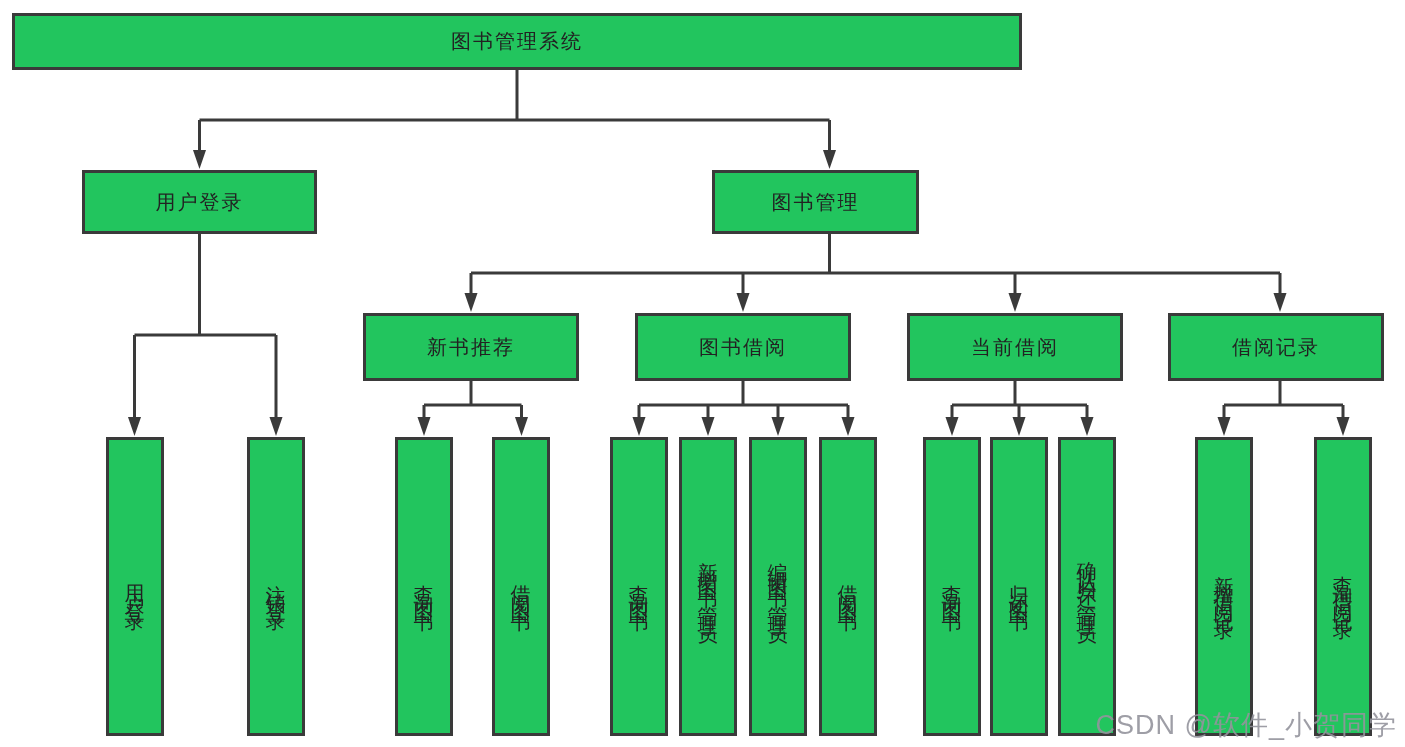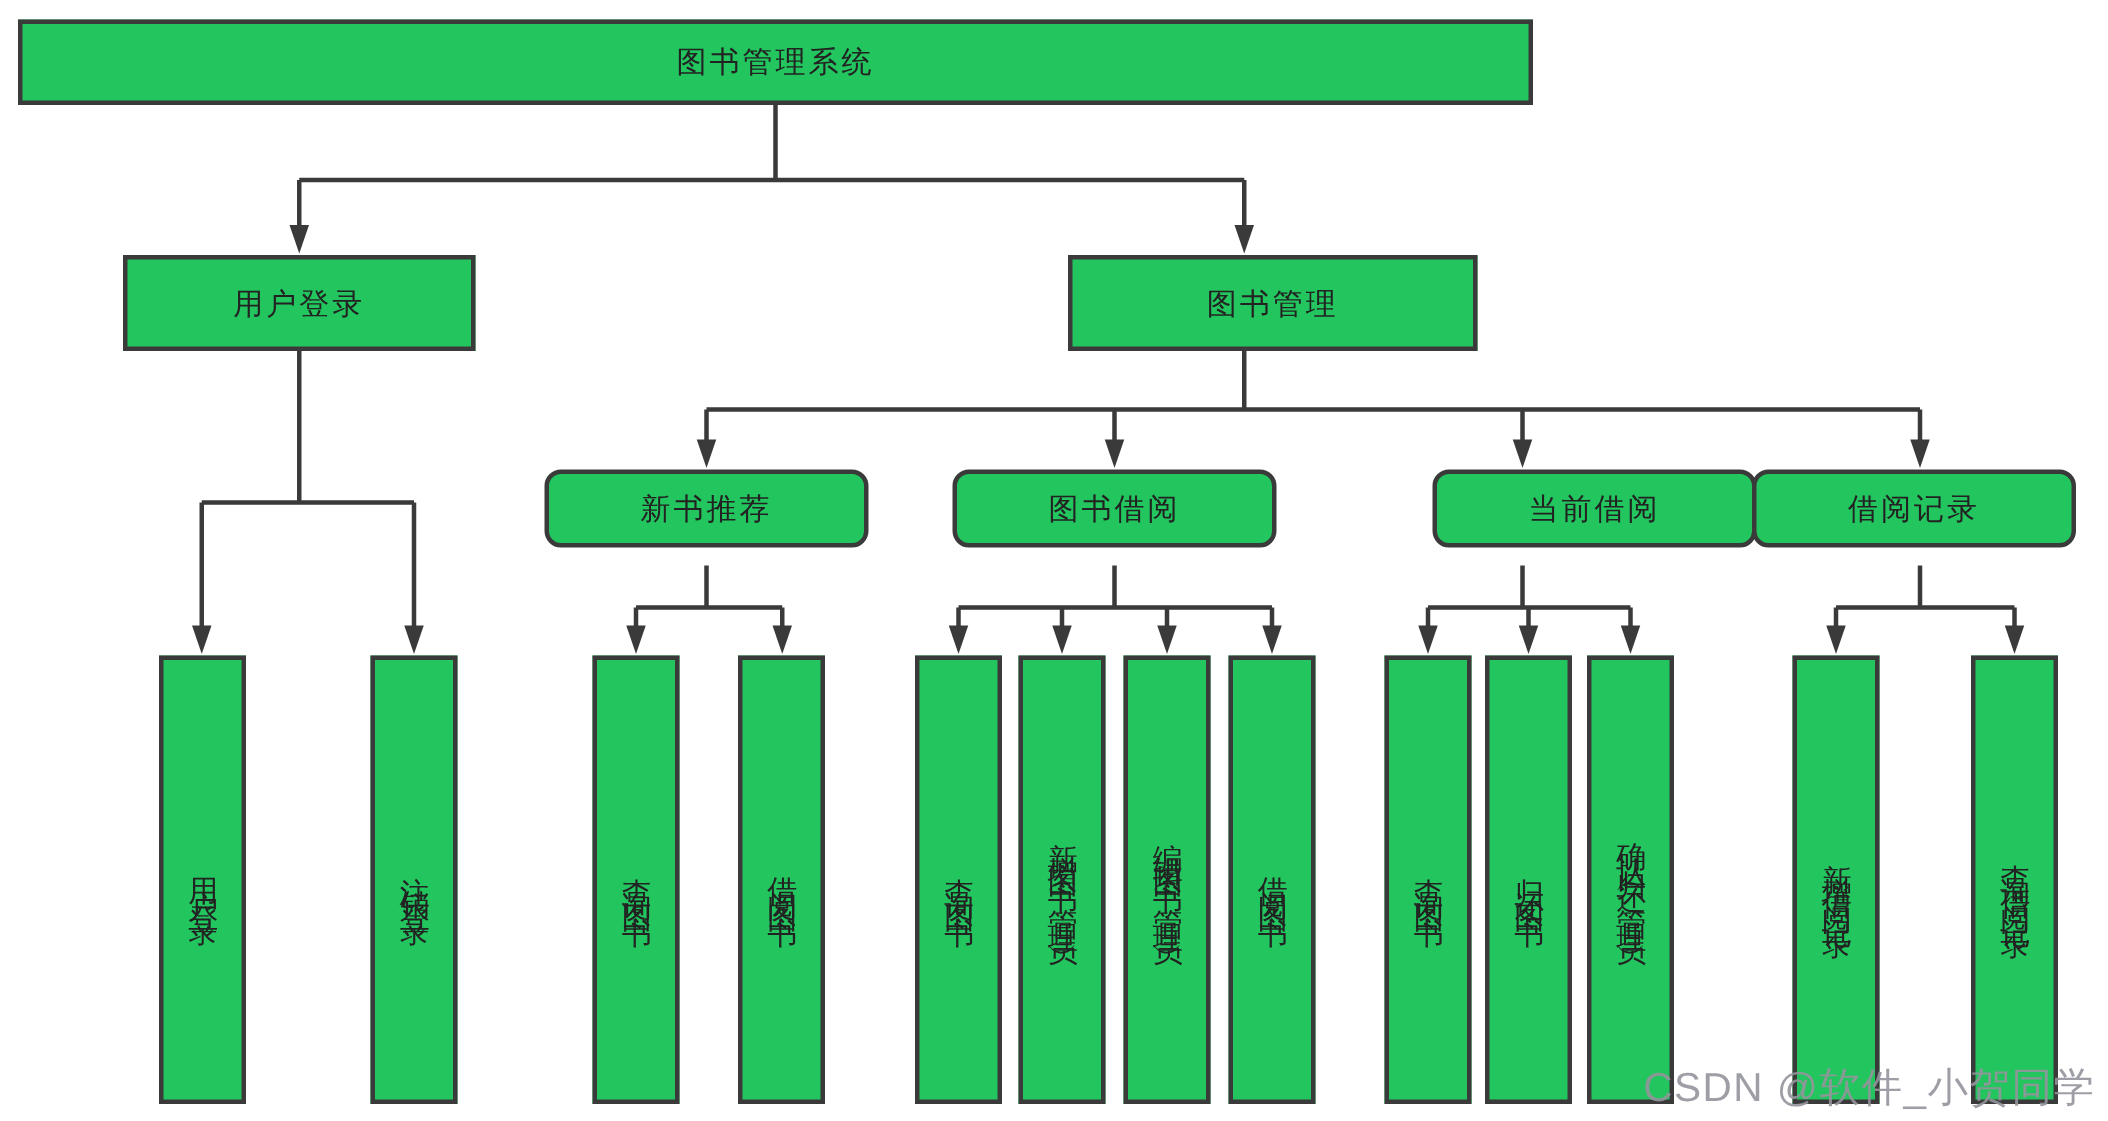--- a/index.html
+++ b/index.html
@@ -21,23 +21,23 @@
     color:#222222;
     z-index:2;
   }
   .h-label{
     font-size:20px;
     letter-spacing:2px;
     white-space:nowrap;
   }
   .root{left:12px;top:13px;width:1010px;height:57px;}
   .lvl2a{left:82px;top:170px;width:235px;height:64px;}
-  .lvl2b{left:712px;top:170px;width:273px;height:64px;}
-  .lvl3{top:313px;width:216px;height:52px;border-radius:11px;}
-  .l3a{left:363px;} .l3b{left:635px;} .l3c{left:907px;margin-left:48px;} .l3d{left:1168px;}
+  .lvl2b{left:712px;top:170px;width:207px;height:64px;}
+  .lvl3{top:313px;width:216px;height:68px;}
+  .l3a{left:363px;} .l3b{left:635px;} .l3c{left:907px;} .l3d{left:1168px;}
   .leaf{top:437px;width:58px;height:299px;}
   .v-label{
     writing-mode:vertical-lr;
     text-orientation:mixed;
     font-size:20px;
     letter-spacing:9px;
     line-height:1;
     white-space:nowrap;
   }
   .f1{left:106px;} .f2{left:247px;}

